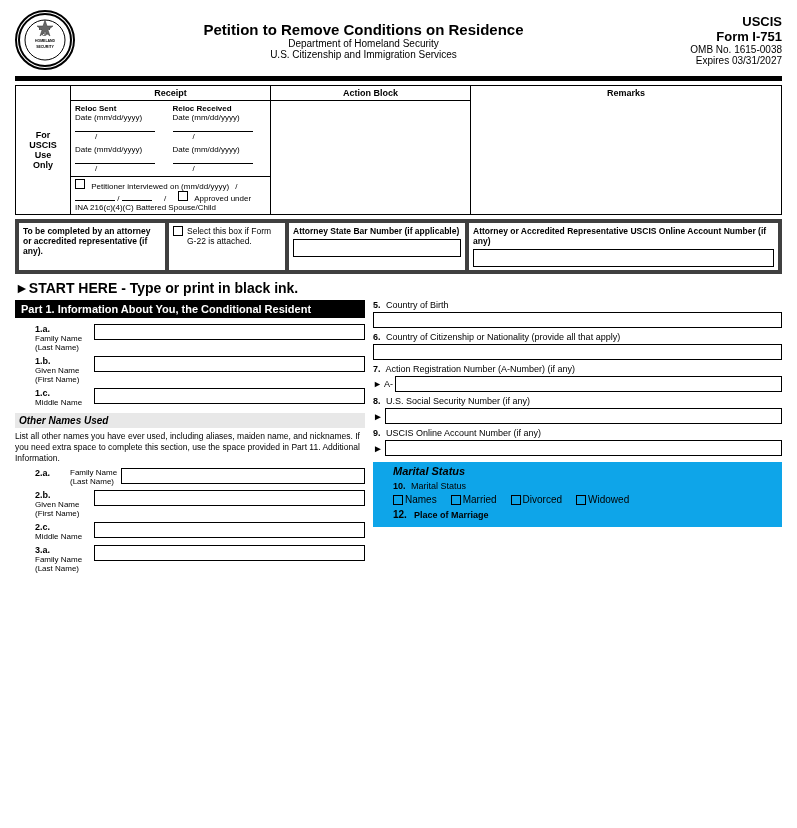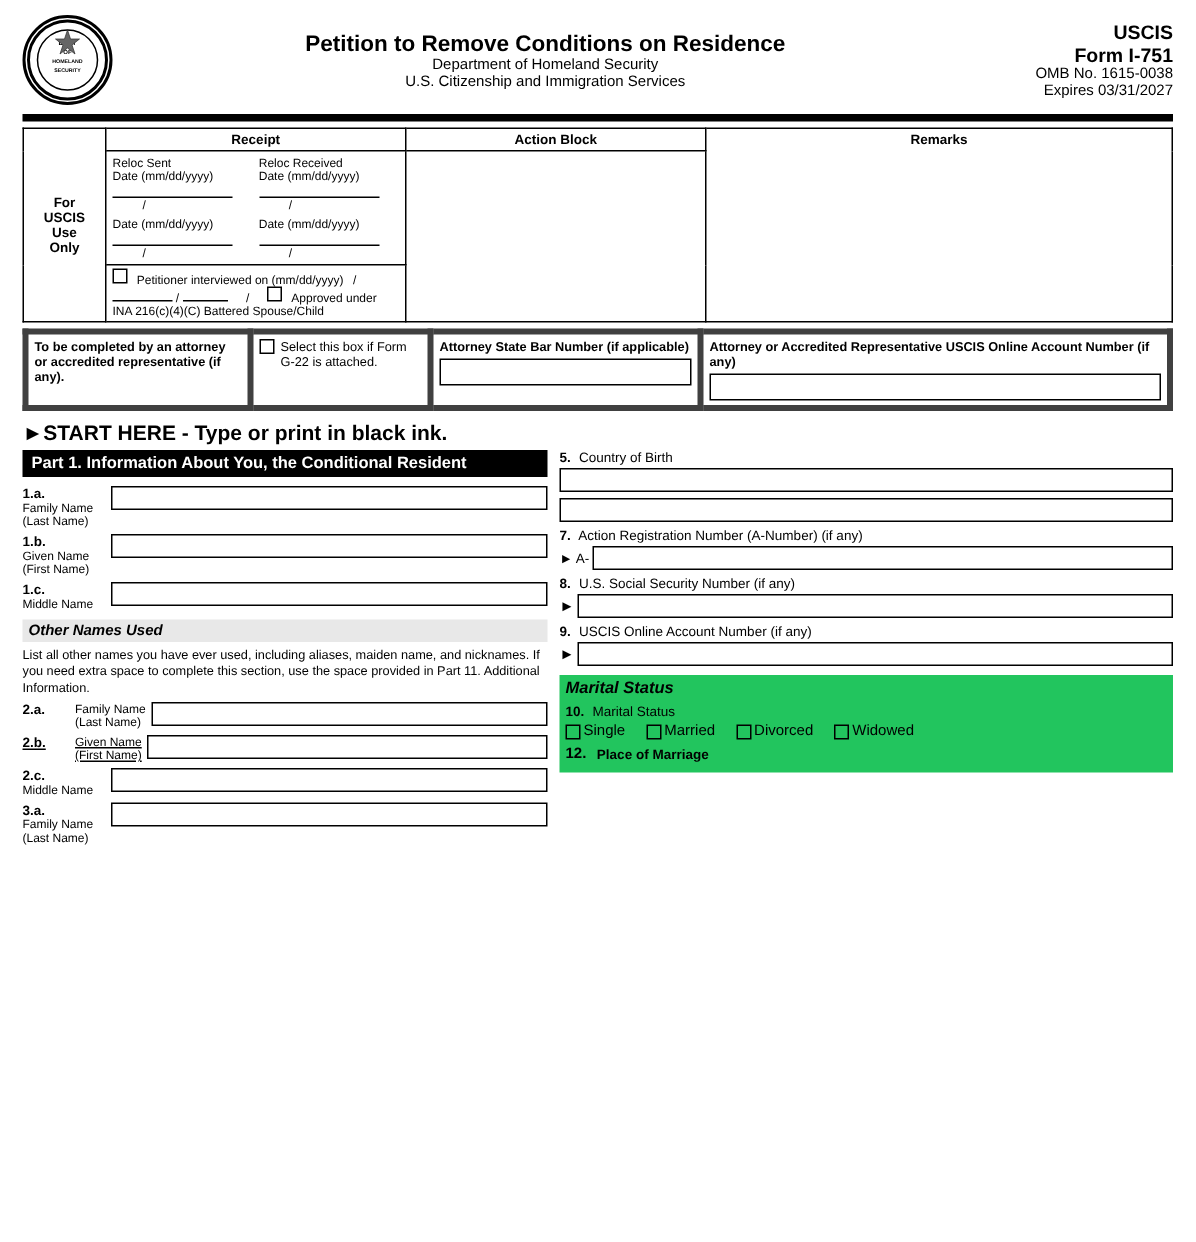--- a/index.html
+++ b/index.html
@@ -79,21 +79,21 @@
     .action-col { width: 200px; }
     .reloc-row {
       display: flex;
       gap: 4px;
     }
     .reloc-box {
       flex: 1;
     }
     .reloc-box label {
       font-size: 8px;
-      font-weight: normal;
+      font-weight: bold;
       display: block;
     }
     .checkbox-inline {
       display: inline-flex;
       align-items: center;
       gap: 2px;
       margin-right: 4px;
     }
     .checkbox-box {
       width: 10px;
@@ -138,20 +138,21 @@
       font-size: 11px;
       font-weight: bold;
       padding: 3px 6px;
       margin-bottom: 6px;
     }
     .form-row {
       display: flex;
       align-items: flex-start;
       margin-bottom: 4px;
       gap: 4px;
+      margin-left: 20px;
     }
     .form-row-label {
       font-size: 9px;
       min-width: 35px;
       font-weight: bold;
       flex-shrink: 0;
     }
     .text-input-field {
       border: 1px solid #000;
       height: 16px;
@@ -205,22 +206,22 @@
       flex: 1;
       font-size: 9px;
     }
     .ssn-row {
       display: flex;
       align-items: center;
       gap: 2px;
       margin-bottom: 4px;
     }
     .marital-section {
-      background: #22c55e;
-      padding: 3px 4px;
+      background: #0ea5e9;
+      padding: 3px 20px;
       margin-top: 6px;
     }
     .marital-section h3 {
       font-size: 11px;
       font-weight: bold;
       font-style: italic;
       margin-bottom: 4px;
     }
     .marital-options {
       display: flex;
@@ -394,21 +395,21 @@
 
     <div class="form-row">
       <div style="display:flex; flex-direction:row; min-width:55px;">
         <span class="form-row-label">2.a.</span>
         <span style="font-size:8px;">Family Name<br>(Last Name)</span>
       </div>
       <input class="text-input-field" style="flex: 1 1 0%;" type="text">
     </div>
 
     <div class="form-row">
-      <div style="display:flex; flex-direction:row; min-width:55px;text-decoration:underline;">
+      <div style="display:flex; flex-direction:column; min-width:55px;">
         <span class="form-row-label">2.b.</span>
         <span style="font-size:8px;">Given Name<br>(First Name)</span>
       </div>
       <input class="text-input-field" style="flex: 1 1 0%;" type="text">
     </div>
 
     <div class="form-row">
       <div style="display:flex; flex-direction:column; min-width:55px;">
         <span class="form-row-label">2.c.</span>
         <span style="font-size:8px;">Middle Name</span>
@@ -429,20 +430,24 @@
 
     <div style="margin-bottom:4px;">
       <div class="right-field-label">
         <span class="right-field-num">5.</span>
         <span>Country of Birth</span>
       </div>
       <input class="right-input" type="text" style="">
     </div>
 
     <div style="margin-bottom:4px;">
+      <div class="right-field-label">
+        <span class="right-field-num">6.</span>
+        <span>Country of Citizenship or Nationality (provide all that apply)</span>
+      </div>
       <input class="right-input" type="text" style="">
     </div>
 
     <div style="margin-bottom:4px;">
       <div class="right-field-label">
         <span class="right-field-num">7.</span>
         <span>Action Registration Number (A-Number) (if any)</span>
       </div>
       <div class="a-number-row">
         <span class="arrow">► A-</span>
@@ -475,21 +480,21 @@
     <div class="marital-section">
       <h3>Marital Status</h3>
 
       <div class="right-field-label" style="margin-bottom:3px;">
         <span class="right-field-num">10.</span>
         <span>Marital Status</span>
       </div>
       <div class="marital-options">
         <div class="checkbox-inline">
           <span class="checkbox-box"></span>
-          <span>Single</span>
+          <span>Names</span>
         </div>
         <div class="checkbox-inline">
           <span class="checkbox-box"></span>
           <span>Married</span>
         </div>
         <div class="checkbox-inline">
           <span class="checkbox-box"></span>
           <span>Divorced</span>
         </div>
         <div class="checkbox-inline">

